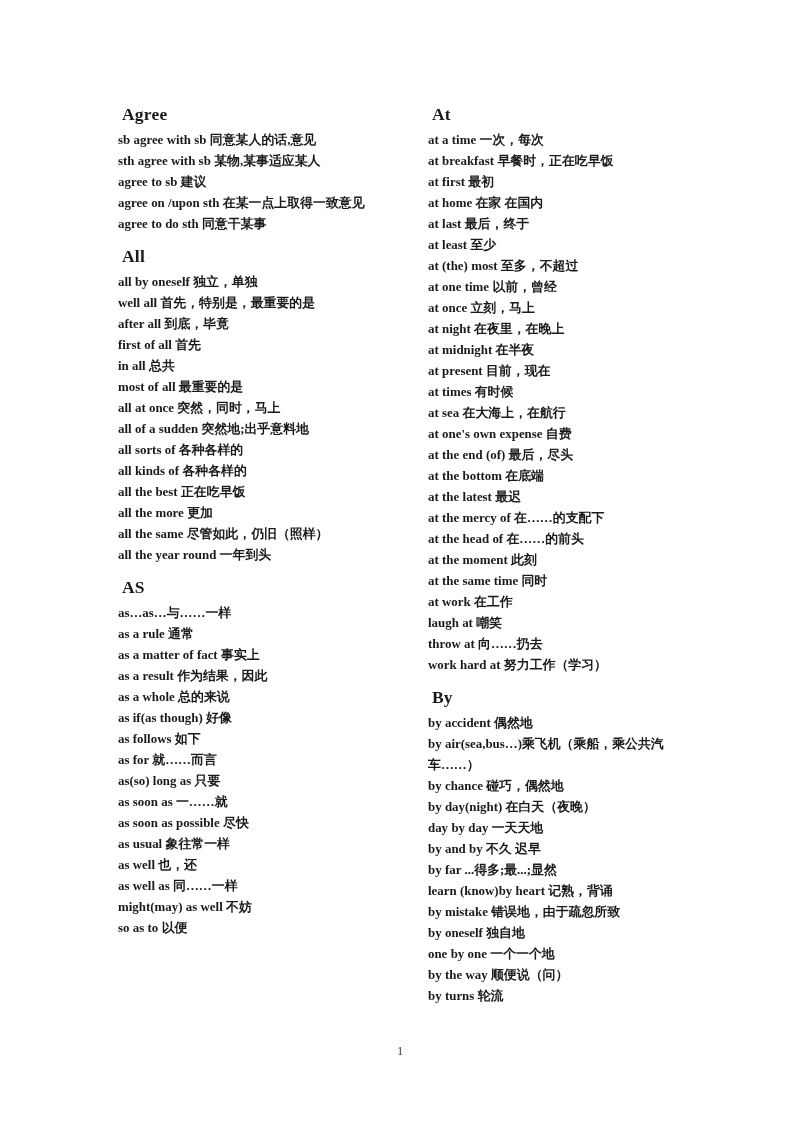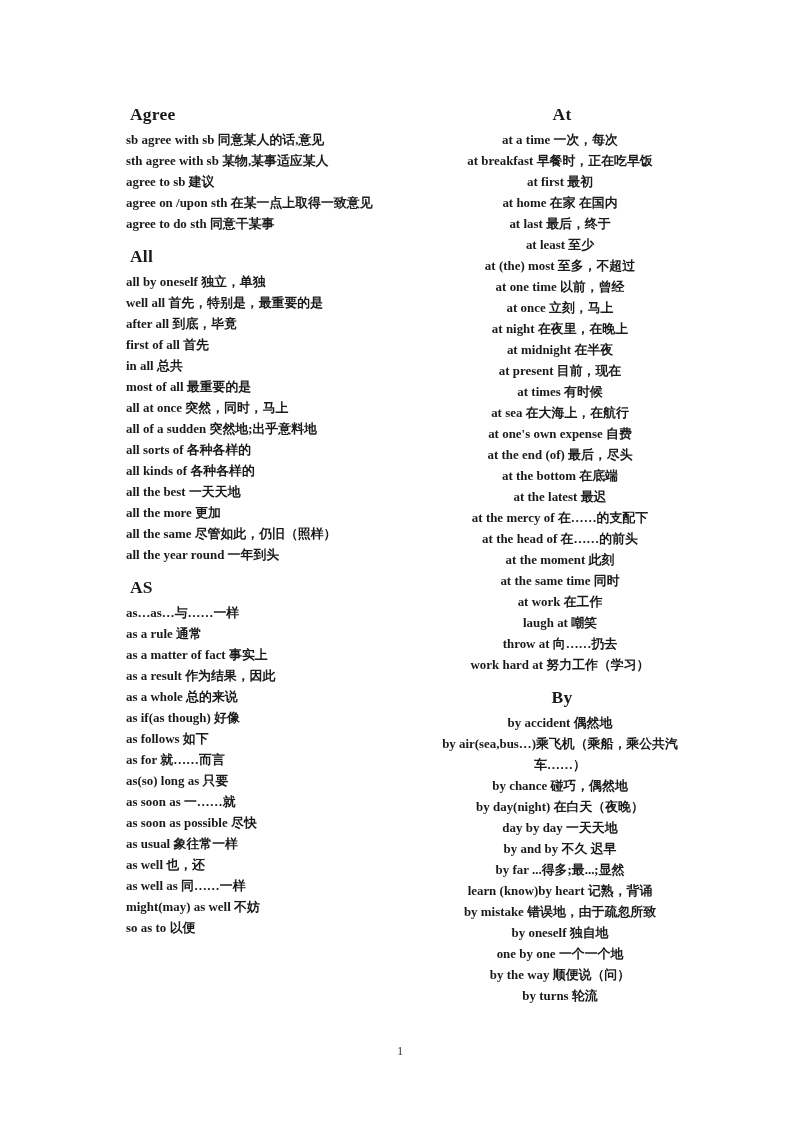--- a/index.html
+++ b/index.html
@@ -27,23 +27,23 @@
     left: 118px;
     top: 104px;
     width: 580px;
   }
   .column {
     position: absolute;
     top: 0;
     width: 280px;
   }
   .column.left  { left: 0px; }
-  .column.right { left: 298px; text-align: center; }
-
-  .section { margin: 0 0 0 8px; }
+  .column.right { left: 310px; }
+
+  .section { margin: 0 0 0 0; }
 
   .section-heading {
     font-family: "Liberation Serif", "DejaVu Serif", serif;
     font-weight: bold;
     font-size: 17.5px;
     line-height: 21px;
     margin: 0 0 5px 4px;
     letter-spacing: 0.2px;
   }
   .section + .section .section-heading {
@@ -100,21 +100,21 @@
           <li class="entry">all by oneself 独立，单独</li>
           <li class="entry">well all  首先，特别是，最重要的是</li>
           <li class="entry">after all  到底，毕竟</li>
           <li class="entry">first of all  首先</li>
           <li class="entry">in all  总共</li>
           <li class="entry">most of all 最重要的是</li>
           <li class="entry">all at once  突然，同时，马上</li>
           <li class="entry">all of a sudden  突然地;出乎意料地</li>
           <li class="entry">all sorts of  各种各样的</li>
           <li class="entry">all kinds of  各种各样的</li>
-          <li class="entry">all the best  一天天地</li>
+          <li class="entry">all the best  正在吃早饭</li>
           <li class="entry">all the more  更加</li>
           <li class="entry">all the same  尽管如此，仍旧（照样）</li>
           <li class="entry">all the year round  一年到头</li>
         </ul>
       </div>
 
       <div class="section">
         <div class="section-heading">AS</div>
         <ul class="entry-list">
           <li class="entry">as…as…与……一样</li>

